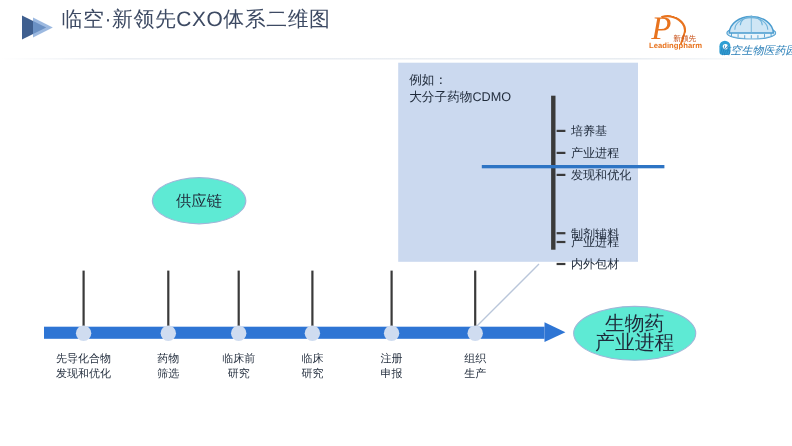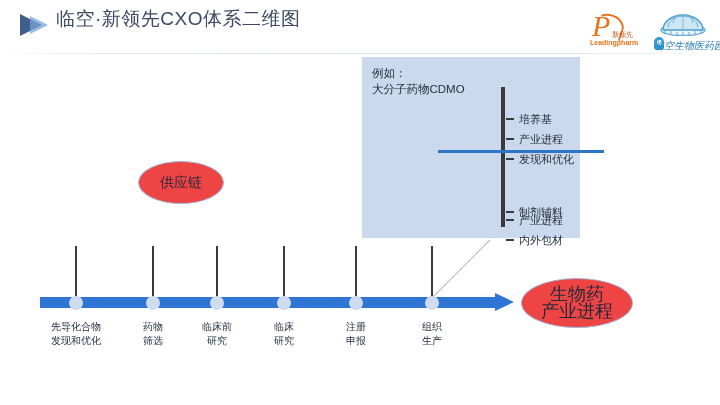--- a/index.html
+++ b/index.html
@@ -135,21 +135,21 @@
   
   #connector-line {
     position: absolute; left: 428px; top: 238px;
     width: 64px; height: 64px;
     pointer-events: none;
   }
 
   
   .ellipse {
     position: absolute;
-    background: #ef4444;
+    background: #5eead4;
     border: 1px solid #9fb6d8;
     border-radius: 50%;
     display: flex; align-items: center; justify-content: center;
     text-align: center;
     color: #1f2a3a;
   }
   #ellipse-supply-chain {
     left: 138px; top: 161px; width: 86px; height: 43px;
     font-size: 14px;
   }

